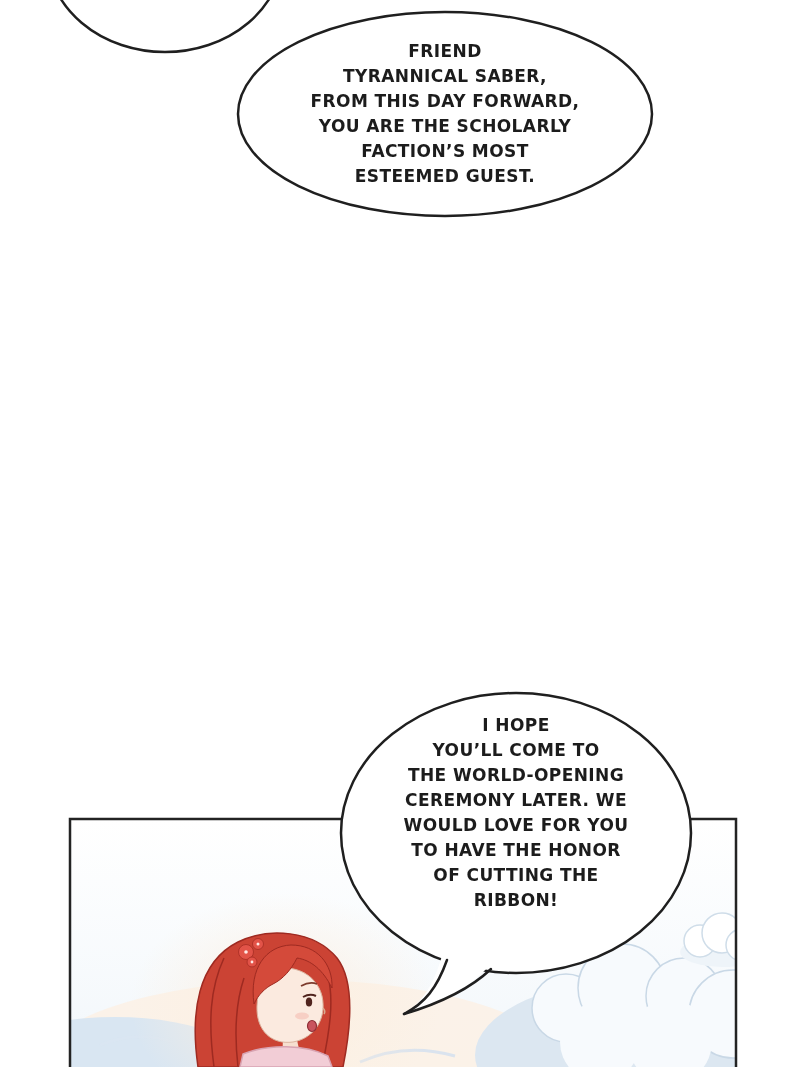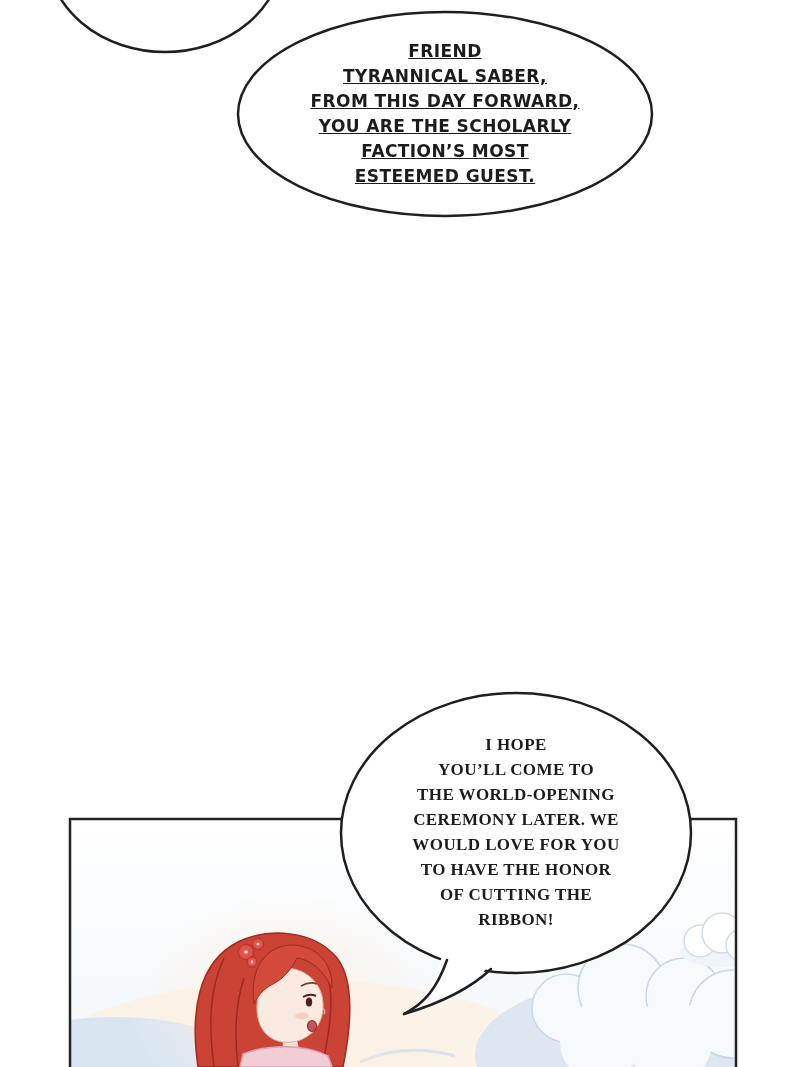--- a/index.html
+++ b/index.html
@@ -8,22 +8,22 @@
     position:relative; width:800px; height:1067px; background:#ffffff;
     font-family:"DejaVu Sans", sans-serif;
   }
   .art { position:absolute; left:0; top:0; width:800px; height:1067px; }
   .bubble-text {
     position:absolute; display:flex; align-items:center; justify-content:center;
     text-align:center; white-space:pre-line;
     font-weight:700; color:#1c1c1c; font-size:17px;
     letter-spacing:0.4px; line-height:1.47;
   }
-  .bubble-text.top    { left:237px; top:12px;  width:416px; height:204px;text-decoration:underline; }
-  .bubble-text.bottom { left:341px; top:693px; width:350px; height:280px;font-family:Liberation Serif, serif; }
+  .bubble-text.top    { left:237px; top:12px;  width:416px; height:204px; }
+  .bubble-text.bottom { left:341px; top:673px; width:350px; height:280px; }
 </style>
 </head>
 <body>
 
 <div class="page">
 
   <svg class="art" viewBox="0 0 800 1067" width="800" height="1067" aria-hidden="true">
     <defs>
       <clipPath id="panel-clip">
         <rect x="70" y="819" width="666" height="248"></rect>

